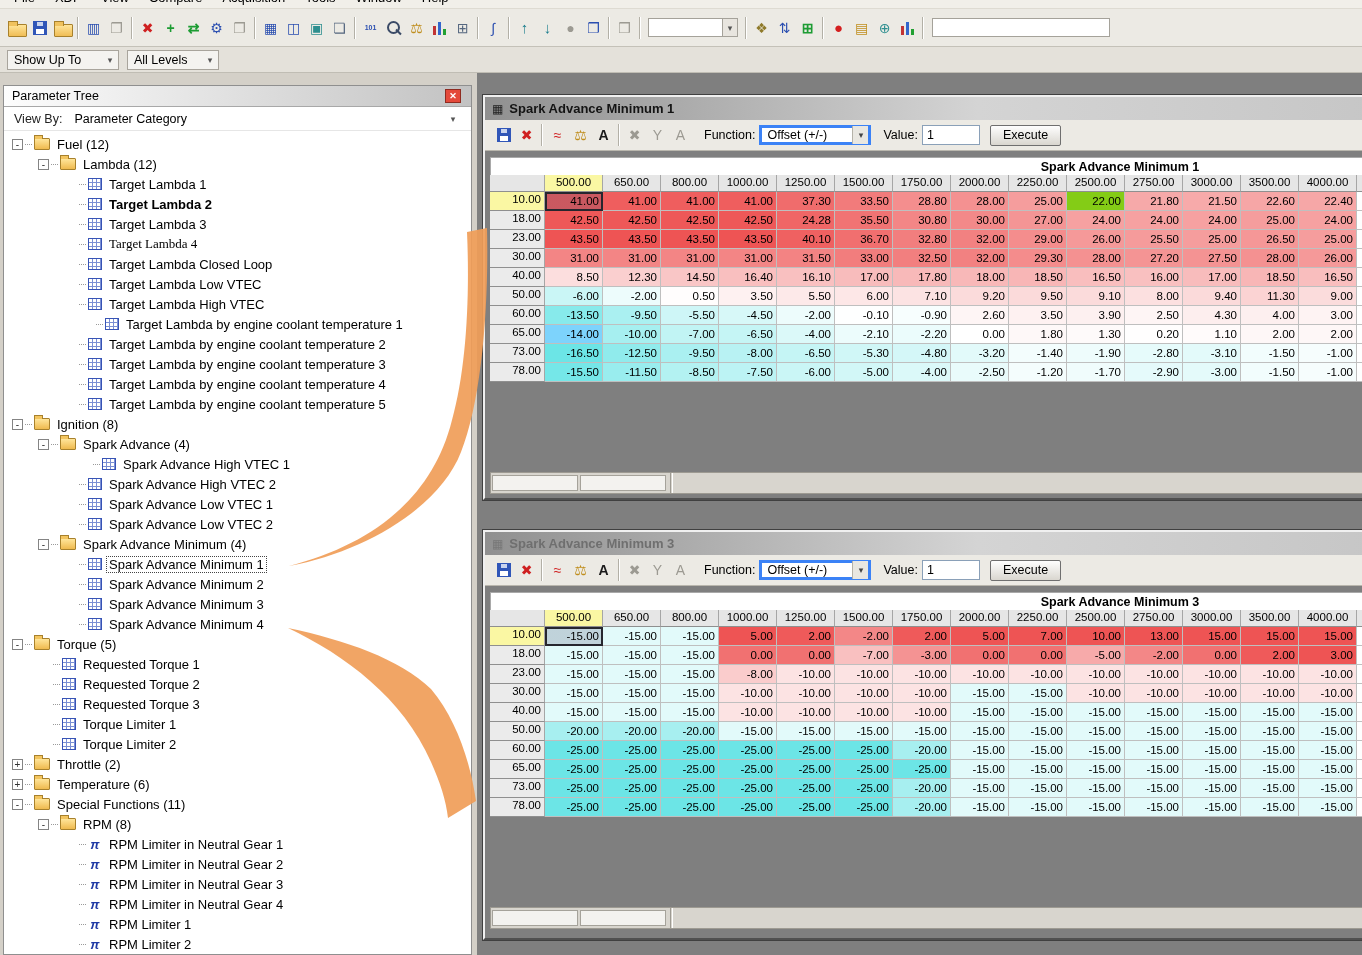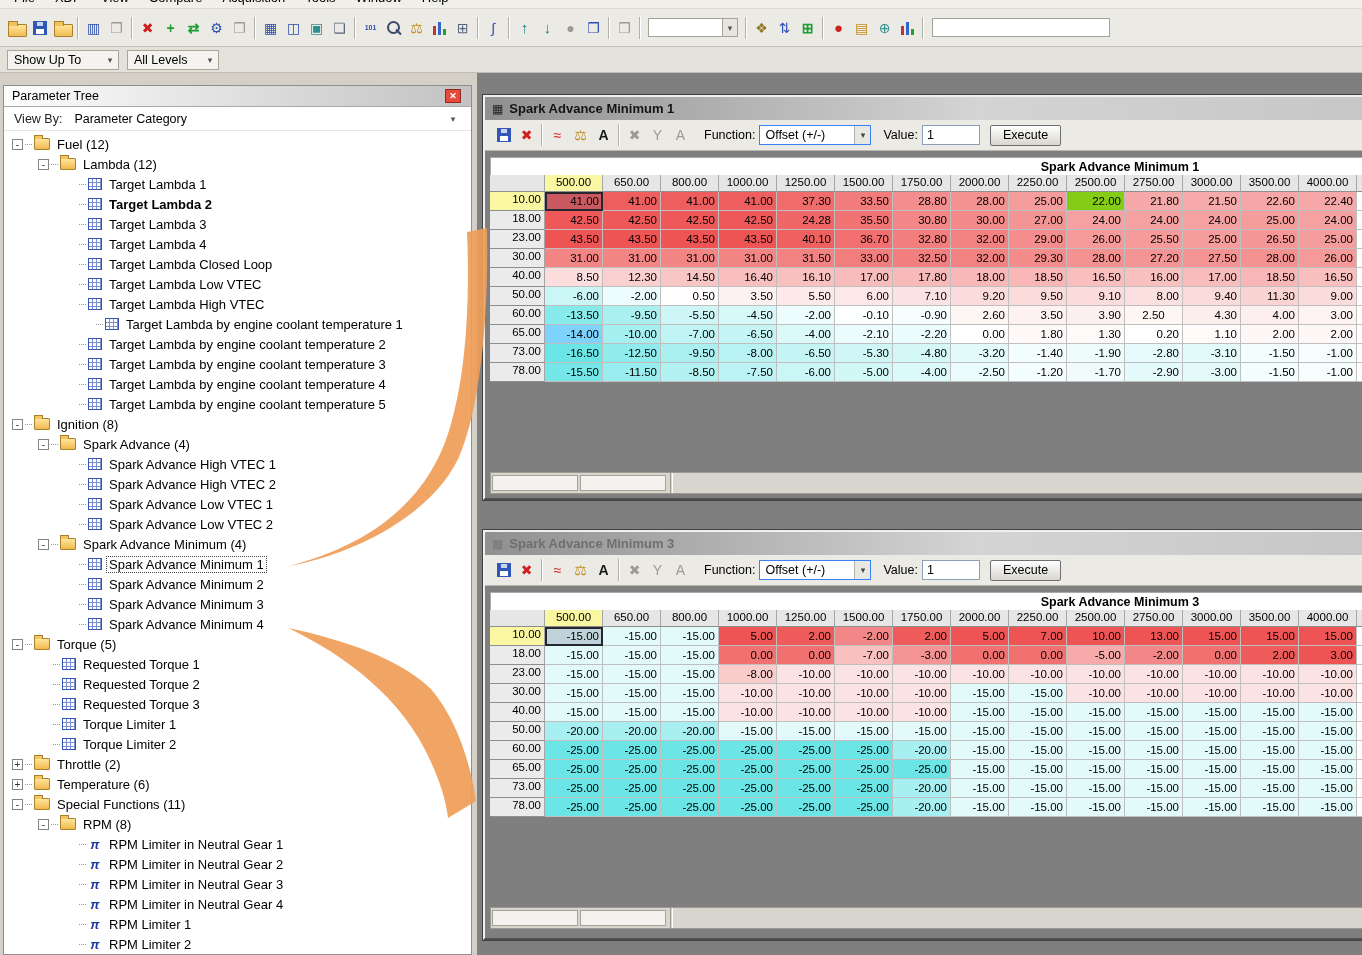--- a/index.html
+++ b/index.html
@@ -64,21 +64,21 @@
   #win1{top:22px;height:405px}
   #win2{top:457px;height:410px}
   .win-title{height:23px;background:linear-gradient(90deg,#909090,#d4d4d4 55%,#c6c6c6);display:flex;align-items:center;padding:0 7px;font-size:13px;font-weight:bold}
   #win1 .win-title{color:#141414}
   #win2 .win-title{color:#6f6f6f}
   .wicon{margin-right:6px;font-size:12px;font-weight:normal}
   #win1 .wicon{color:#222}#win2 .wicon{color:#777}
   .wtoolbar{height:31px;background:#eceae4;border-bottom:1px solid #b9b6ad;display:flex;align-items:center;padding:0 7px;font-size:12.5px}
   .wtb-icons{display:flex;align-items:center}
   .wlab{margin:0 4px 0 12px}
-  .wcombo{display:inline-flex;align-items:center;width:112px;height:20px;background:#fff;border:1px solid #3b82f6;padding-left:5px}
+  .wcombo{display:inline-flex;align-items:center;width:112px;height:20px;background:#fff;border:3px solid #3b82f6;padding-left:5px}
   .wcombo .chev{height:18px;background:#e9e7e1;border-left:1px solid #b5b2a8;display:flex;align-items:center;justify-content:center;color:#444}
   .winput{width:58px;height:20px;background:#fff;border:1px solid #8aa0b8;padding:0 4px;display:flex;align-items:center}
   .wbtn{margin-left:10px;height:21px;padding:0 12px;background:linear-gradient(#fefefe,#d9d6cf);border:1px solid #6f6f6f;border-radius:2px;display:flex;align-items:center}
 
   
   .grid{position:absolute;left:5px;top:60px;width:884px;height:227px;overflow:hidden;font-size:11.5px}
   .grid-title{width:1260px;height:18px;background:#fff;text-align:center;font-weight:bold;font-size:12.5px;line-height:18px;border:1px solid #a9a9a9;border-bottom:none}
   .grow{display:flex;height:19px}
   .ghead{height:17px}
   .gcell{flex:none;border-right:1px solid #bfbfbf;border-bottom:1px solid #bfbfbf;text-align:right;padding:0 3px;line-height:18px;background:#fff}
@@ -201,21 +201,21 @@
         <span class="stub"></span>
         <span class="ic-table"></span>
         <span class="tree-label">Target Lambda 2</span>
       </div>
       <div class="tree-row" style="padding-left: 60px;">
         <span class="exp-blank"></span>
         <span class="stub"></span>
         <span class="ic-table"></span>
         <span class="tree-label">Target Lambda 3</span>
       </div>
-      <div class="tree-row" style="padding-left: 60px;">
+      <div class="tree-row" style="padding-left: 60px; font-family: Liberation Serif, serif;">
         <span class="exp-blank"></span>
         <span class="stub"></span>
         <span class="ic-table"></span>
         <span class="tree-label">Target Lambda 4</span>
       </div>
       <div class="tree-row" style="padding-left: 60px;">
         <span class="exp-blank"></span>
         <span class="stub"></span>
         <span class="ic-table"></span>
         <span class="tree-label">Target Lambda Closed Loop</span>
@@ -267,21 +267,21 @@
         <span class="stub"></span>
         <span class="ic-folder"></span>
         <span class="tree-label">Ignition (8)</span>
       </div>
       <div class="tree-row" style="padding-left: 34px;">
         <span class="exp">-</span>
         <span class="stub"></span>
         <span class="ic-folder"></span>
         <span class="tree-label">Spark Advance (4)</span>
       </div>
-      <div class="tree-row" style="padding-left: 60px;">
+      <div class="tree-row" style="padding-left: 60px; margin-left: 14px;">
         <span class="exp-blank"></span>
         <span class="stub"></span>
         <span class="ic-table"></span>
         <span class="tree-label">Spark Advance High VTEC 1</span>
       </div>
       <div class="tree-row" style="padding-left: 60px;">
         <span class="exp-blank"></span>
         <span class="stub"></span>
         <span class="ic-table"></span>
         <span class="tree-label">Spark Advance High VTEC 2</span>
@@ -589,21 +589,21 @@
           <span class="gcell col" style="background-color: rgb(135, 234, 235);">-13.50</span>
           <span class="gcell col" style="background-color: rgb(170, 240, 241);">-9.50</span>
           <span class="gcell col" style="background-color: rgb(206, 246, 247);">-5.50</span>
           <span class="gcell col" style="background-color: rgb(215, 248, 248);">-4.50</span>
           <span class="gcell col" style="background-color: rgb(237, 252, 252);">-2.00</span>
           <span class="gcell col" style="background-color: rgb(254, 255, 255);">-0.10</span>
           <span class="gcell col" style="background-color: rgb(247, 254, 254);">-0.90</span>
           <span class="gcell col" style="background-color: rgb(254, 245, 245);">2.60</span>
           <span class="gcell col" style="background-color: rgb(254, 241, 241);">3.50</span>
           <span class="gcell col" style="background-color: rgb(253, 240, 240);">3.90</span>
-          <span class="gcell col" style="background-color: rgb(254, 245, 245); text-align: center;">2.50</span>
+          <span class="gcell col" style="background-color: rgb(254, 245, 245);">2.50</span>
           <span class="gcell col" style="background-color: rgb(253, 238, 238);">4.30</span>
           <span class="gcell col" style="background-color: rgb(253, 239, 239);">4.00</span>
           <span class="gcell col" style="background-color: rgb(254, 243, 243);">3.00</span>
           <span class="gcell col"></span>
         </div>
         <div class="grow">
           <span class="gcell ghcell rowh">65.00</span>
           <span class="gcell col" style="background-color: #7dd3fc;">-14.00</span>
           <span class="gcell col" style="background-color: rgb(166, 239, 240);">-10.00</span>
           <span class="gcell col" style="background-color: rgb(193, 244, 244);">-7.00</span>

